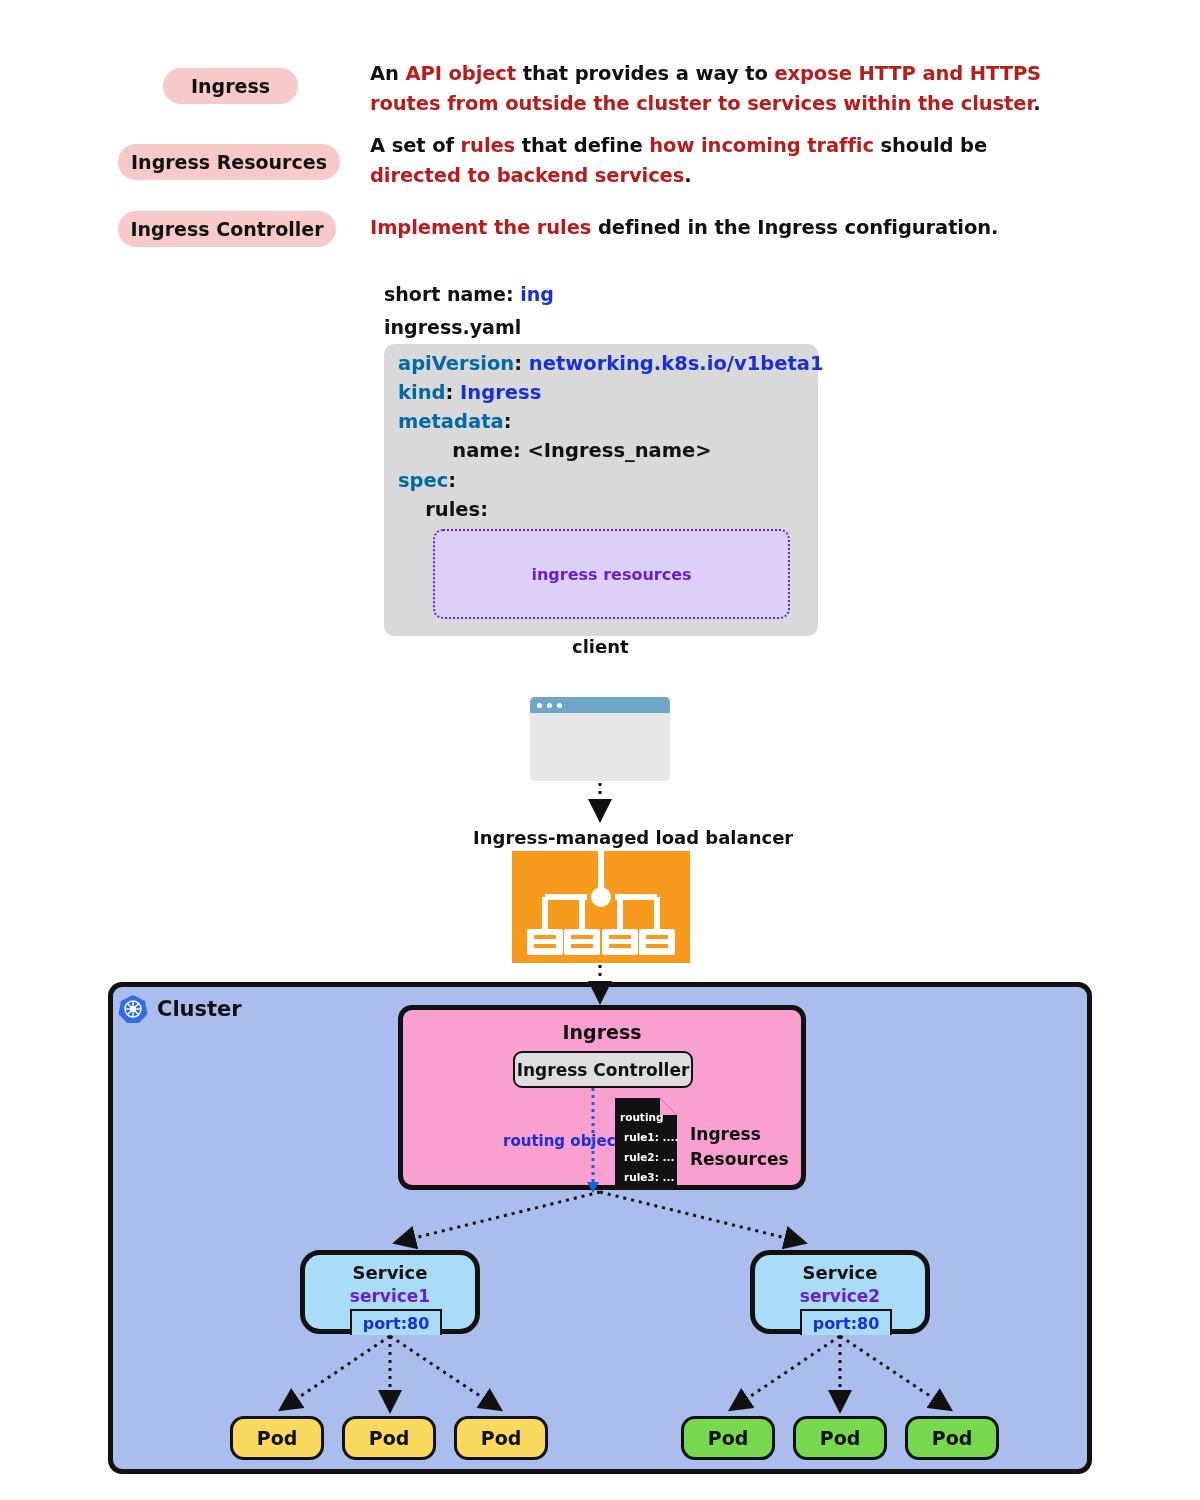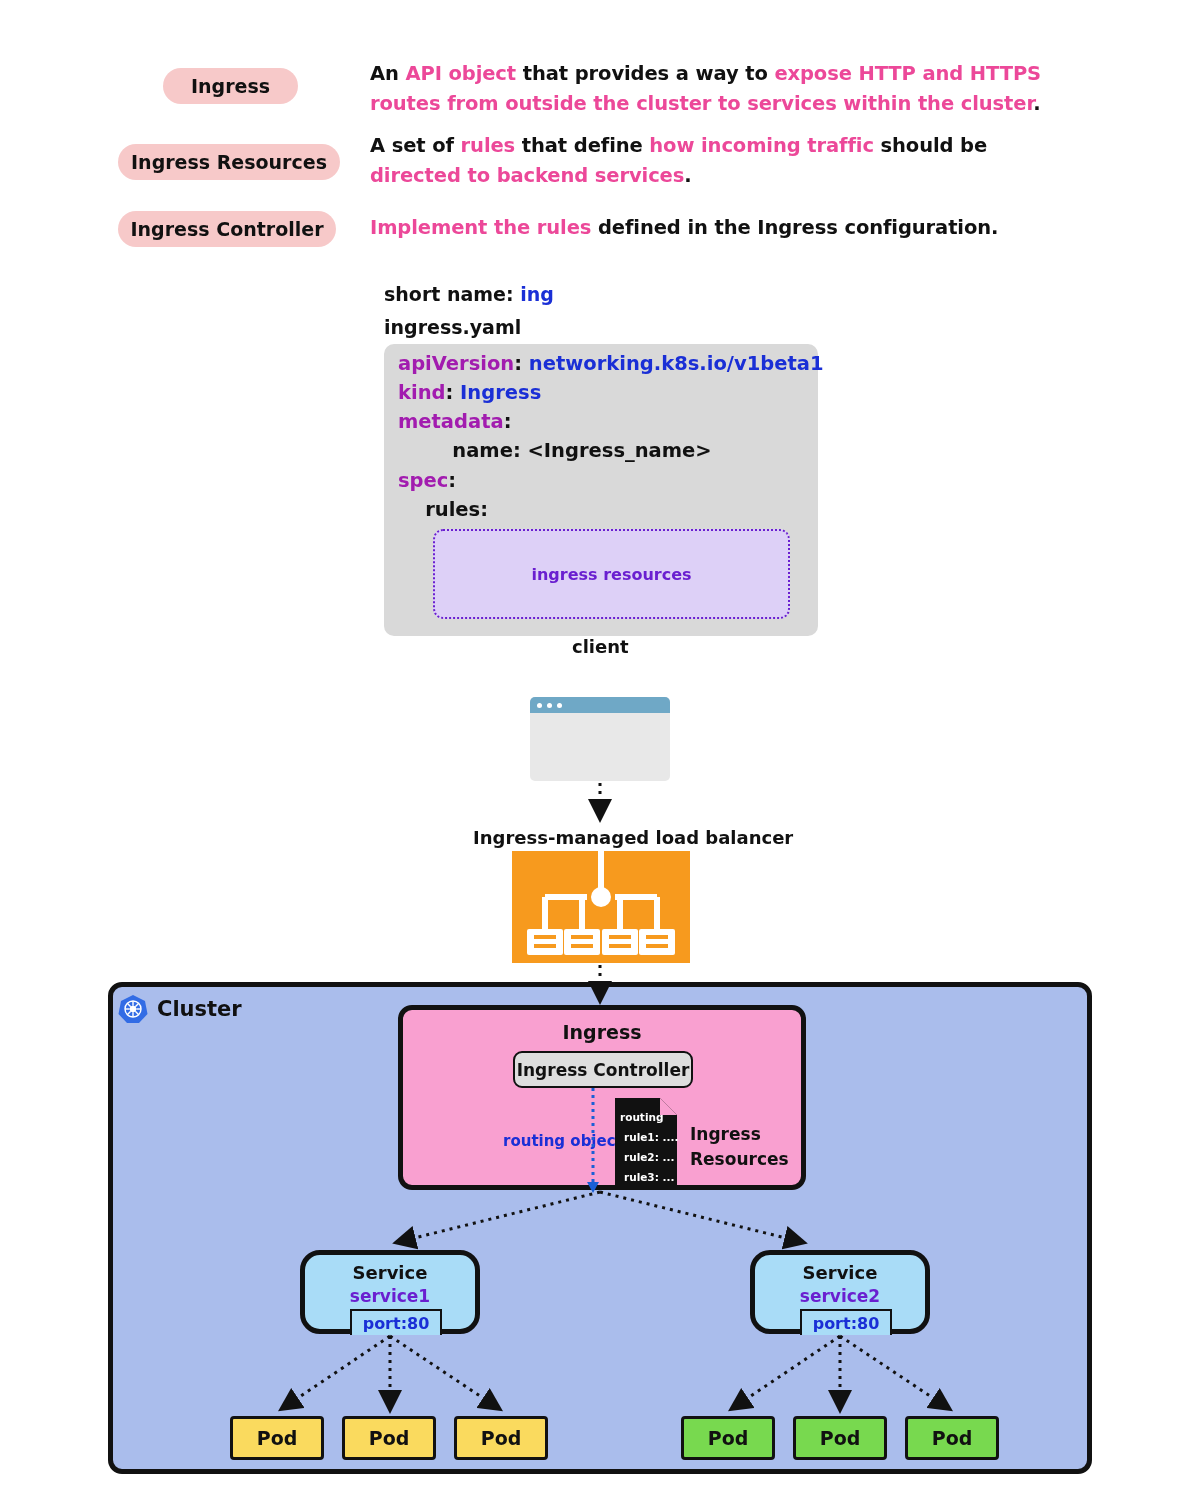--- a/index.html
+++ b/index.html
@@ -51,21 +51,21 @@
   }
 
   .desc {
     position: absolute;
     font-size: 19.5px;
     font-weight: bold;
     line-height: 30px;
     color: #111111;
     letter-spacing: -0.1px;
   }
-  .rd { color: #ec4899; }
+  .rd { color: #b91c1c; }
 
   
   .yaml-head {
     position: absolute;
     font-size: 19px;
     font-weight: bold;
     color: #111111;
   }
   .blu { color: #1a2fd6; }
 
@@ -76,21 +76,21 @@
     background: #d9d9d9;
     border-radius: 10px;
   }
   .yaml-line {
     position: absolute;
     font-size: 19.5px;
     font-weight: bold;
     color: #111111;
     white-space: pre;
   }
-  .k-red { color: #a21caf; }
+  .k-red { color: #0369a1; }
   .k-blue { color: #1a2fd6; }
 
   .ingress-res-box {
     position: absolute;
     left: 433px; top: 529px;
     width: 357px; height: 90px;
     background: #ddd0f7;
     border: 2.5px dotted #6a1fd0;
     border-radius: 10px;
     display: flex;
@@ -267,21 +267,21 @@
     font-size: 16px;
     font-weight: bold;
     color: #1a2fd6;
   }
 
   
   .pod {
     position: absolute;
     width: 94px; height: 44px;
     border: 3px solid #111111;
-    border-radius: 4px;
+    border-radius: 14px;
     display: flex;
     align-items: center;
     justify-content: center;
     font-size: 19px;
     font-weight: bold;
     color: #111111;
   }
   .pod-yellow { background: #fada5e; }
   .pod-green  { background: #78d94f; }
 

